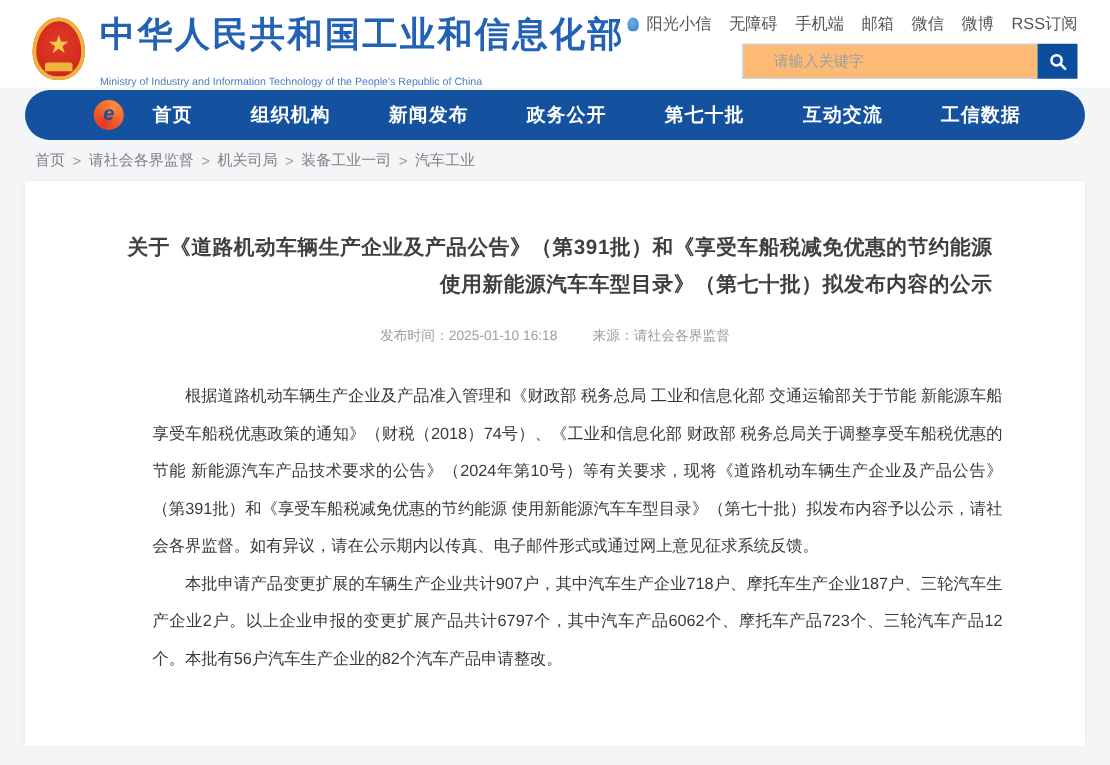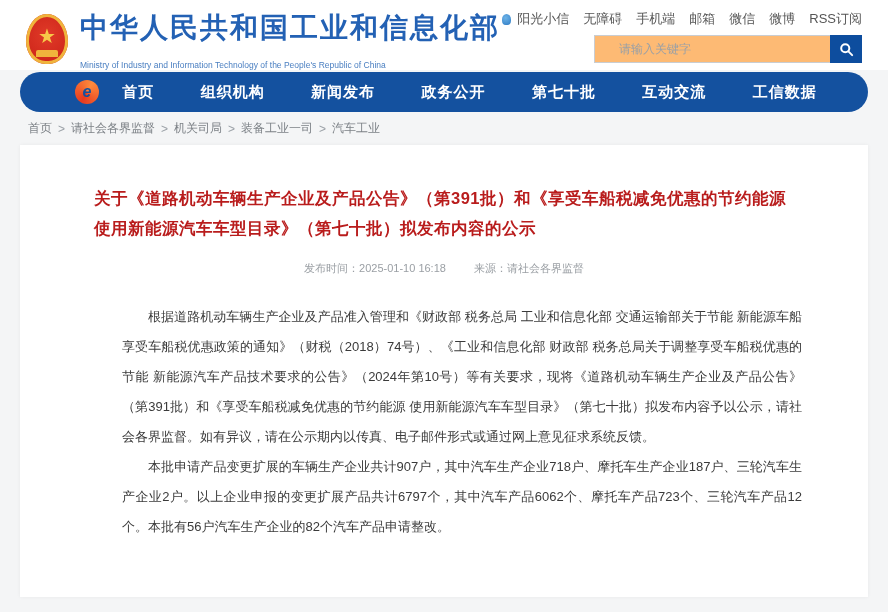--- a/index.html
+++ b/index.html
@@ -77,21 +77,21 @@
   }
   .crumb { cursor: pointer; color: #7d8287; }
   .crumb-sep { color: #9aa0a6; }
   
   .card {
     margin: 2px 20px 0 20px; background: #ffffff; height: 452px;
     box-shadow: 0 0 4px rgba(0,0,0,0.05);
     padding: 38px 66px 0 66px; overflow: hidden;
   }
   .article-title {
-    text-align: left; font-size: 16.5px; font-weight: bold; color: #b91c1c;
+    text-align: right; font-size: 16.5px; font-weight: bold; color: #404040;
     line-height: 30px; letter-spacing: 0.5px; padding: 0 8px;
   }
   .article-meta {
     text-align: right; font-size: 11px; color: #9a9fa4; margin-top: 18px;
     display: flex; justify-content: center; gap: 28px;
   }
   .article-body { margin-top: 26px; font-size: 13px; color: #3a3a3a; line-height: 30px; }
   .para { text-indent: 2em; text-align: justify; margin-left: 36px; }
 </style>
 </head>

